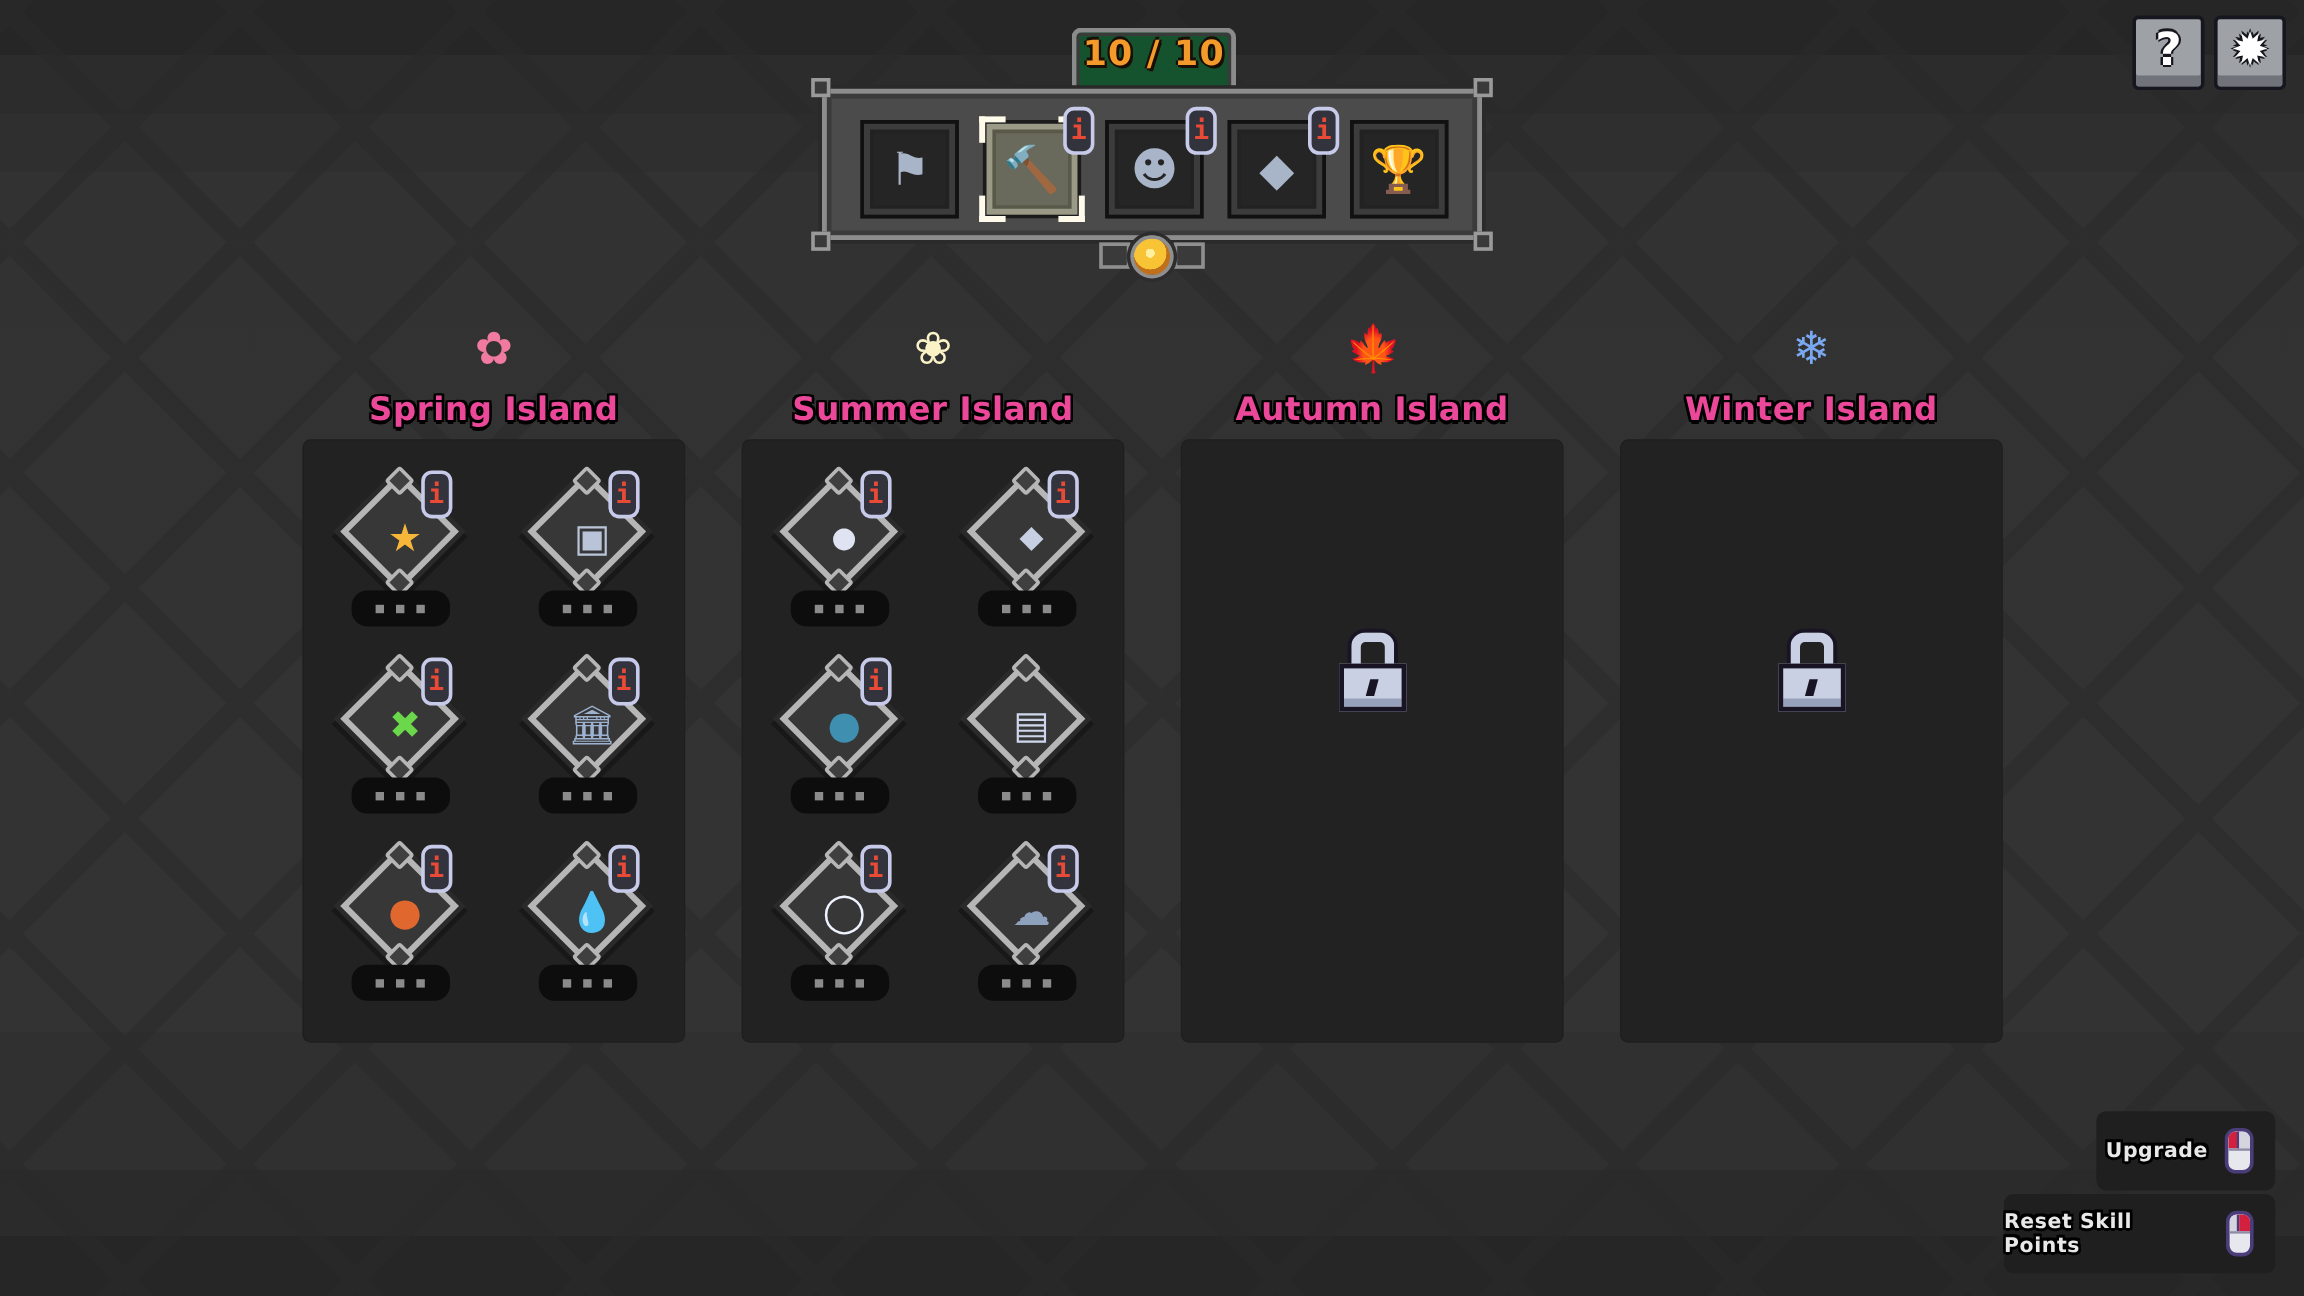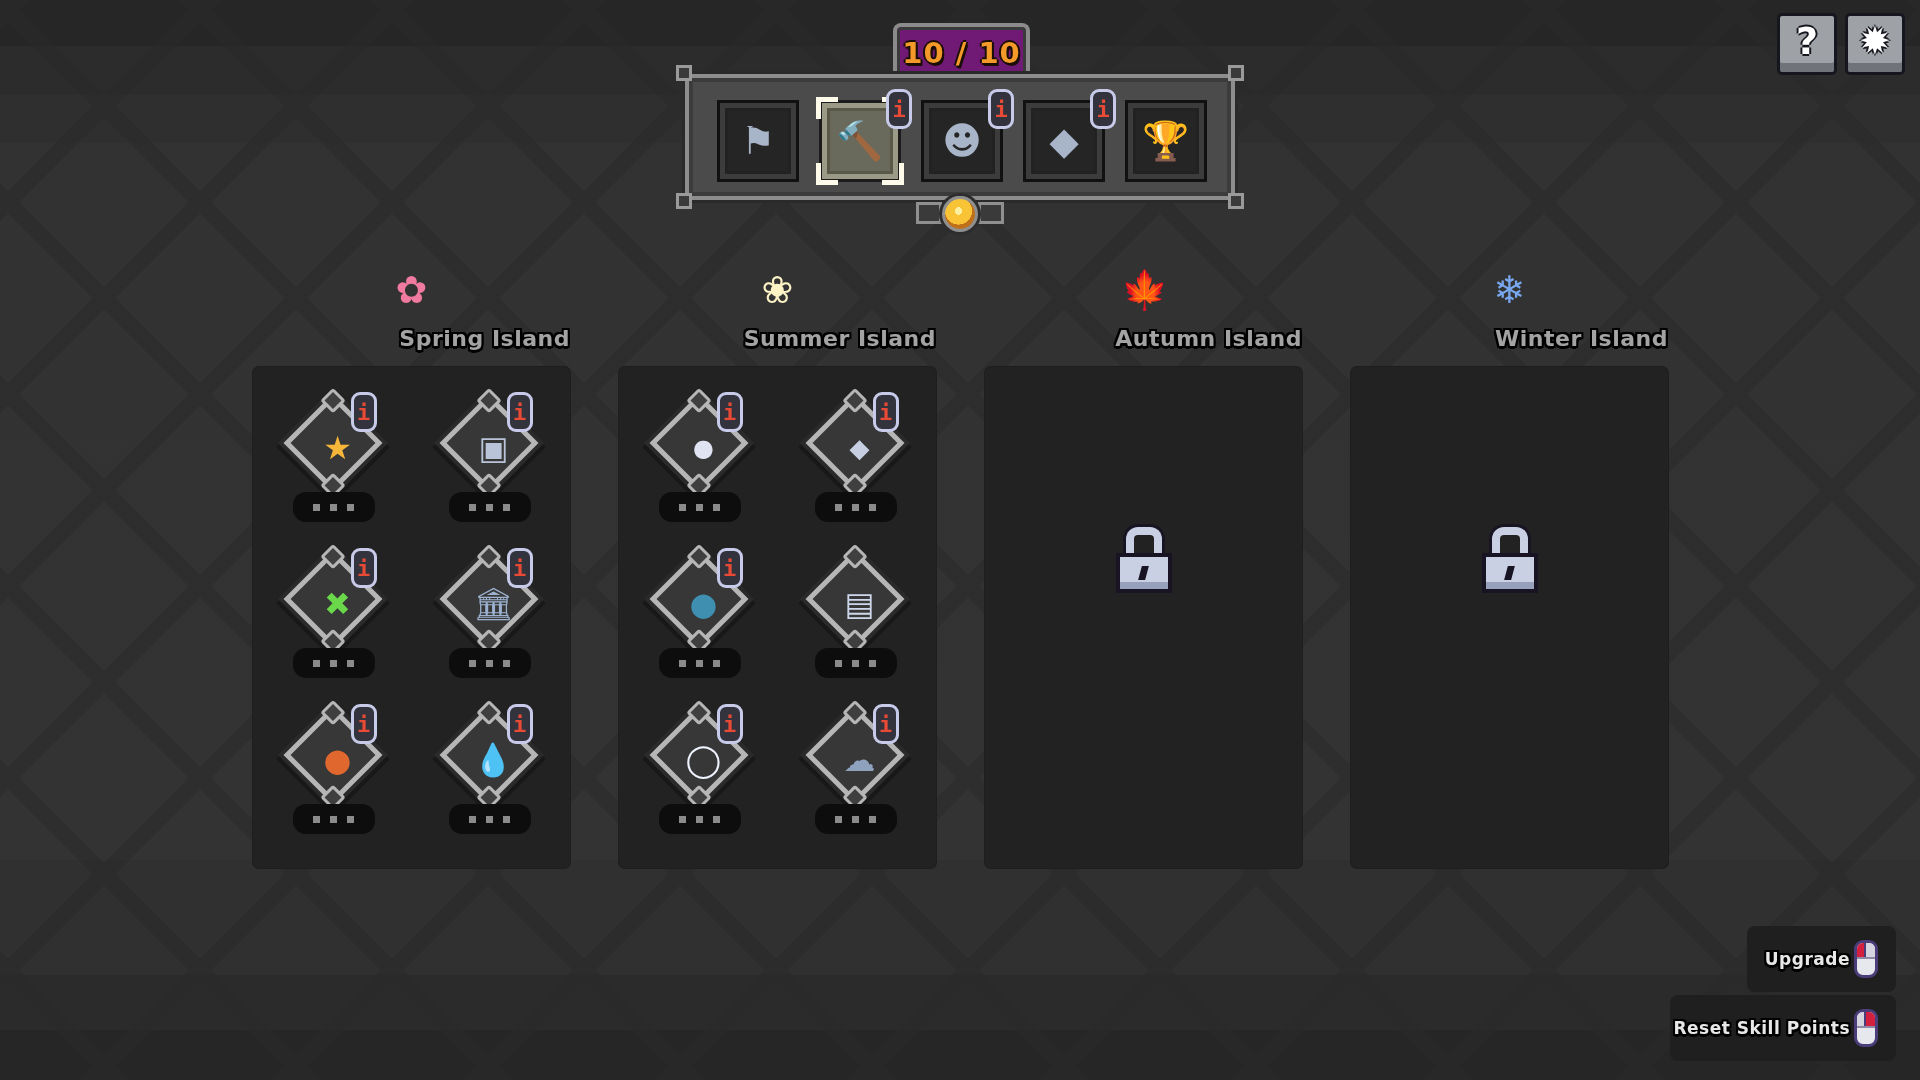--- a/index.html
+++ b/index.html
@@ -55,26 +55,26 @@
   .top-btn.help { left: 1777px; }
   .top-btn.settings { left: 1845px; }
   .top-btn .glyph {
     font-size: 38px; font-weight: bold; color: #fff; margin-top: -6px;
     text-shadow: 2px 0 0 #16161e, -2px 0 0 #16161e, 0 2px 0 #16161e, 0 -2px 0 #16161e;
   }
 
   
   .counter-tab {
     position: absolute; left: 893px; top: 23px; width: 137px; height: 56px;
-    background: #701a75;
+    background: #14532d;
     border: 4px solid #8b8b8b;
     border-bottom: none;
     border-radius: 8px 8px 0 0;
     box-shadow: inset 0 0 0 3px #3a3a3a;
-    display: flex; align-items: center; justify-content: center;
+    display: flex; justify-content: center;
   }
   .counter-tab span {
     font-size: 29px; color: #f49a2a; font-weight: bold;
     text-shadow: 2px 0 0 #1a0e06, -2px 0 0 #1a0e06, 0 2px 0 #1a0e06, 0 -2px 0 #1a0e06, 2px 3px 0 #1a0e06;
     letter-spacing: 1px;
   }
   .bar-frame {
     position: absolute; left: 685px; top: 74px; width: 550px; height: 126px;
     background: #4b4b4b;
     border: 4px solid #8d8d8d;
@@ -143,21 +143,21 @@
 
   
   .island-head {
     position: absolute; top: 268px; width: 317px; text-align: center;
   }
   .island-icon {
     display: block; margin: 0 auto; width: 44px; height: 44px;
     font-size: 38px; line-height: 44px;
   }
   .island-title {
-    display: block; margin-top: 14px; font-size: 22px; color: #a3a3a3; text-align: right;
+    display: block; margin-top: 14px; font-size: 27px; color: #ec4899;
   }
   .island-panel {
     position: absolute; top: 367px; width: 317px; height: 501px;
     background: #222222;
     border-radius: 6px;
     box-shadow: 0 0 0 1px #1e1e1e;
   }
   .skill-grid {
     position: absolute; left: 0; top: 25px; width: 100%;
     display: grid; grid-template-columns: 156px 156px; row-gap: 21px;
@@ -224,21 +224,21 @@
     margin: 28px auto 0; width: 290px;
     font-size: 20px; line-height: 39px; color: #b8b8b8;
   }
 
   
   .action-hint {
     position: absolute; height: 66px;
     background: #1f1f1f;
     border-radius: 8px;
     display: flex; align-items: center; justify-content: flex-end;
-    padding-right: 18px; gap: 4px;
+    padding-right: 18px; gap: 14px;
     cursor: pointer;
   }
   .action-hint.upgrade { left: 1747px; top: 926px; width: 149px; }
   .action-hint.reset { left: 1670px; top: 995px; width: 226px; }
   .action-hint .label { font-size: 17px; color: #e8e8e8; }
   .mouse-icon {
     position: relative; width: 24px; height: 38px;
     background: #e7e7ee;
     border: 3px solid #4a3d7a;
     border-radius: 9px;

